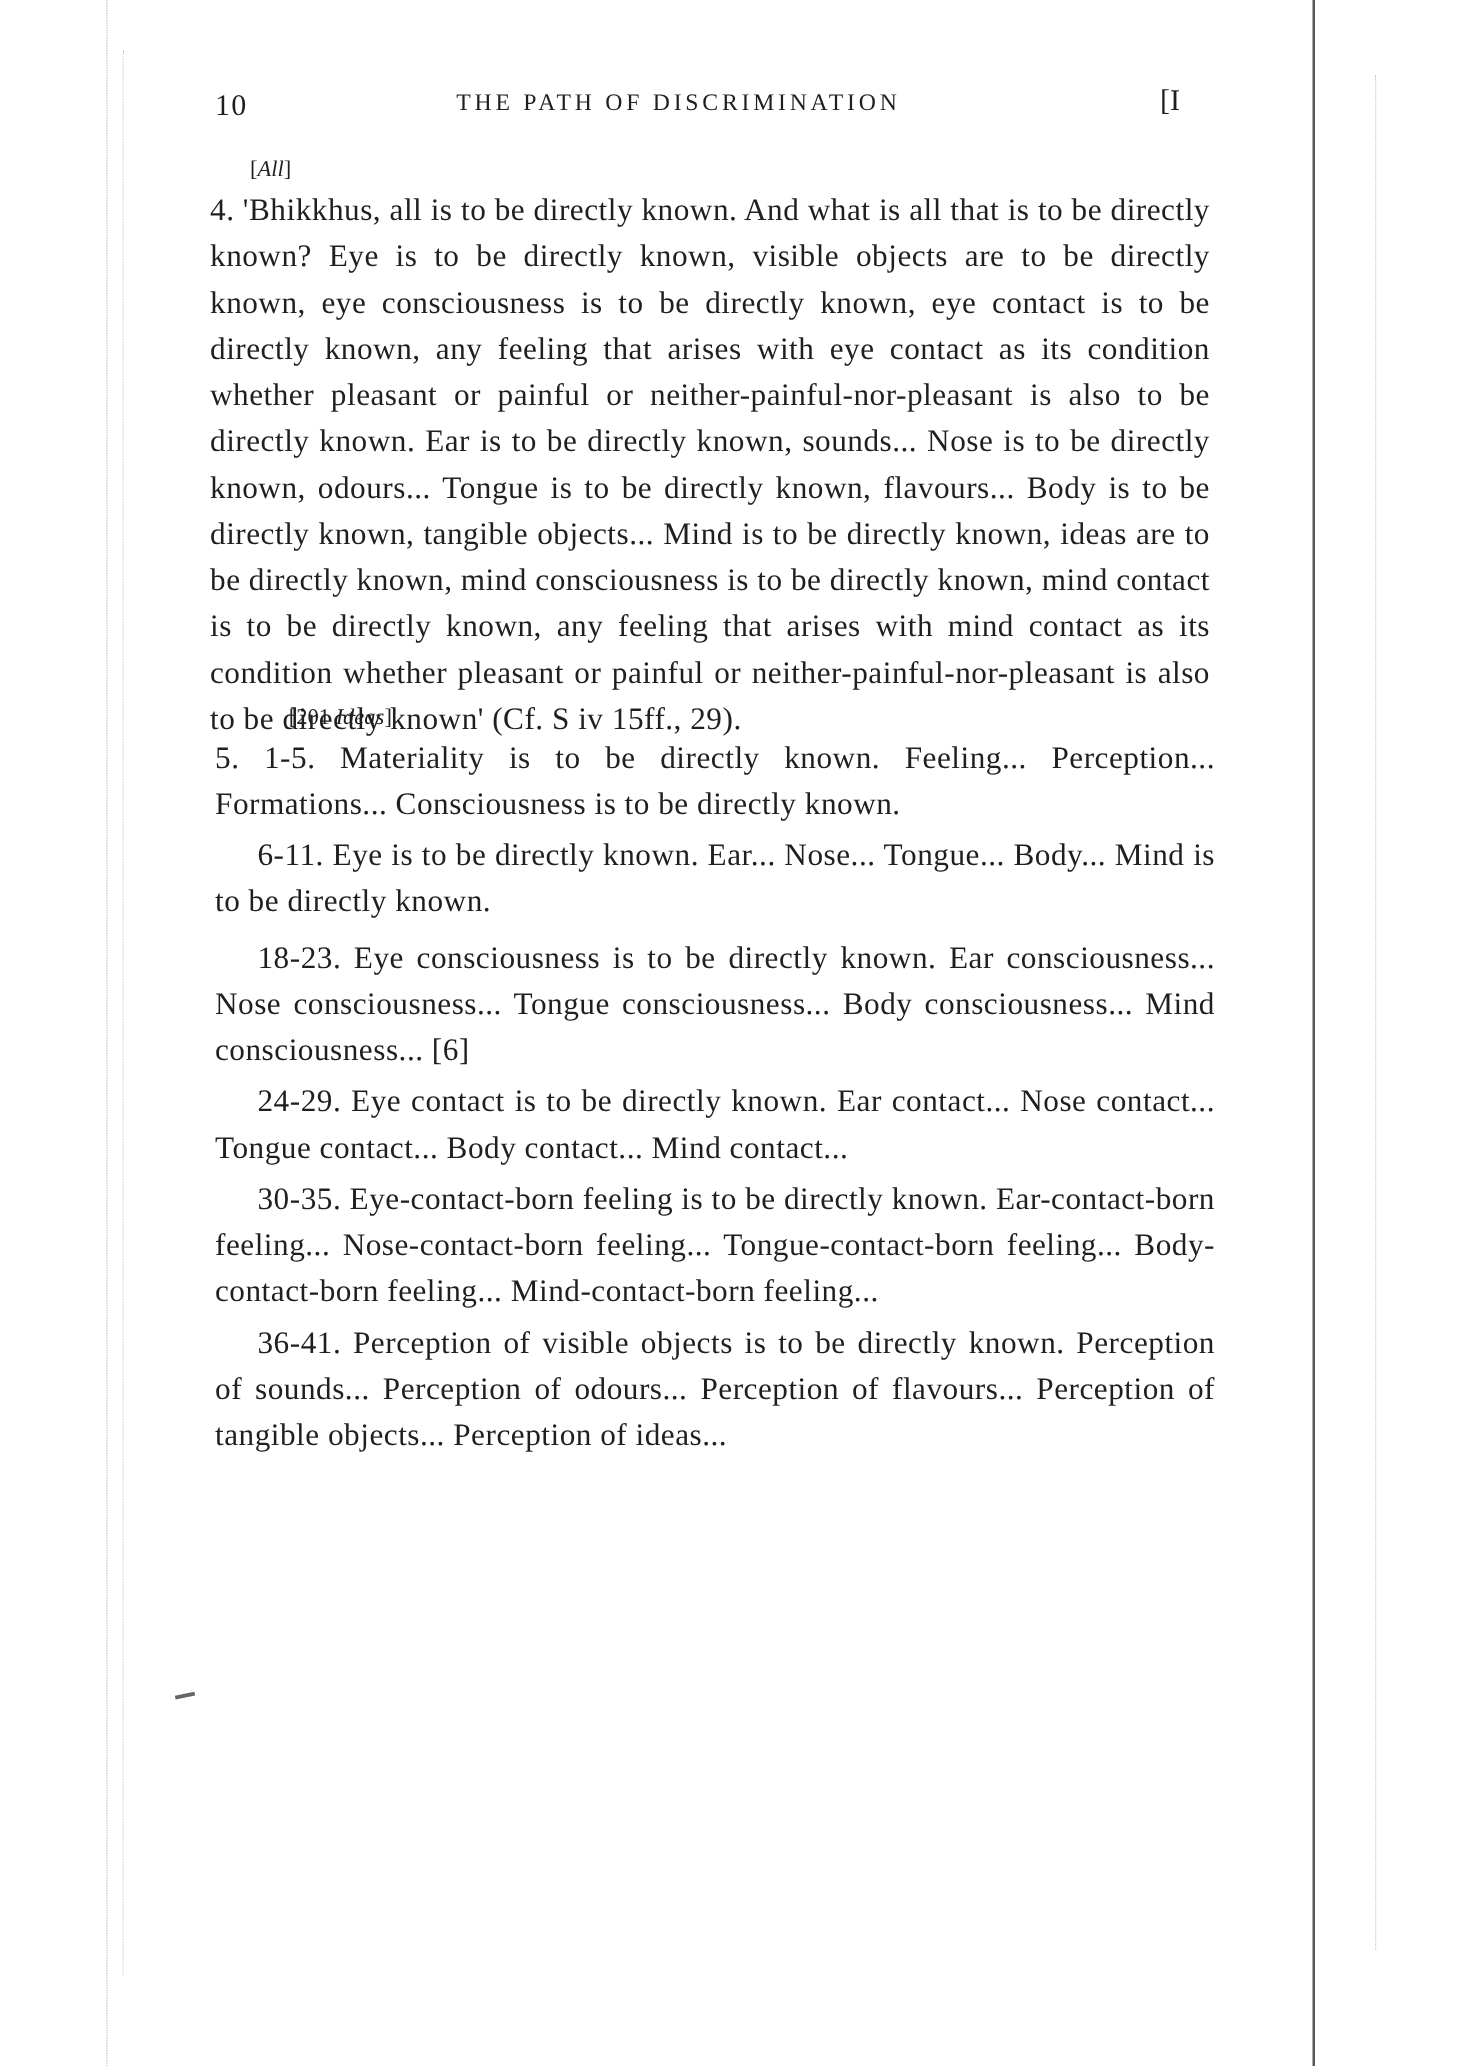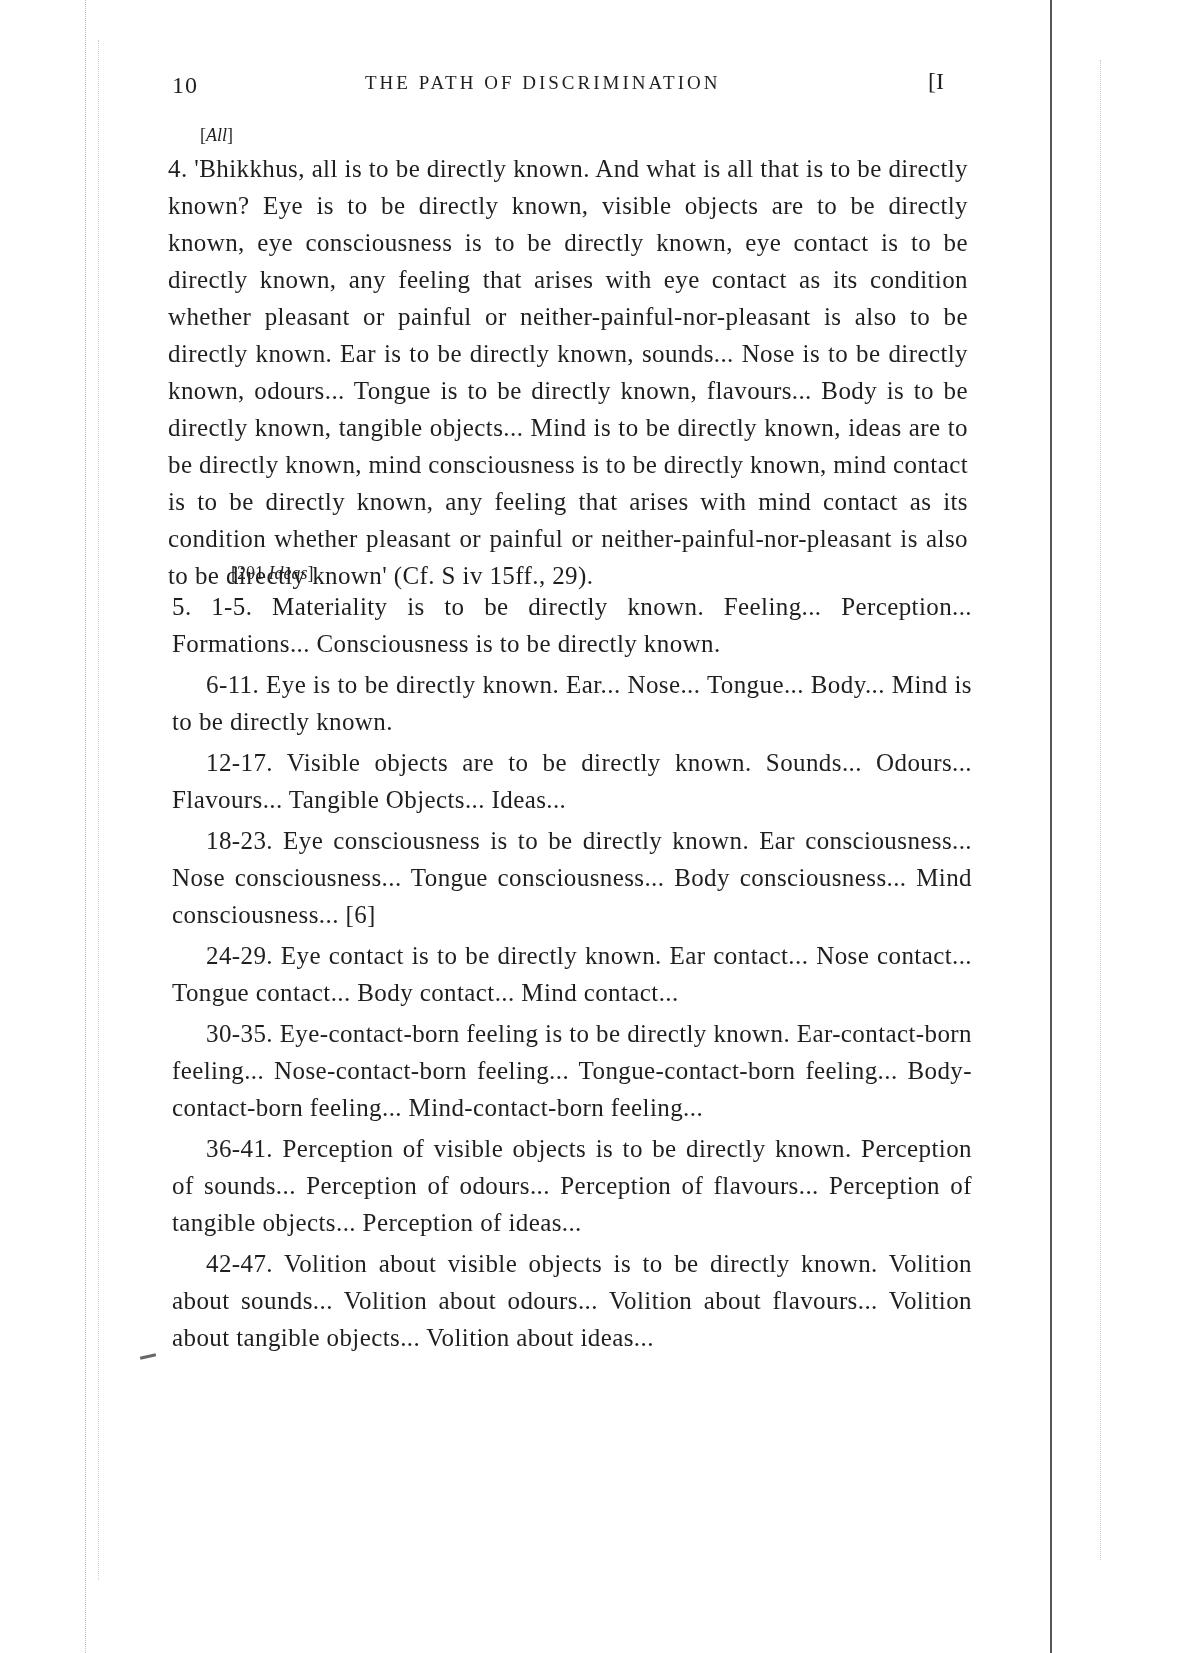--- a/index.html
+++ b/index.html
@@ -46,26 +46,24 @@
 </div>
 
 <div class="heading" style="left:203px; top:563px;margin-left:28px;">
   <span>[201 </span><i>Ideas</i><span>]</span>
 </div>
 <div class="text" style="top:588px; left:172px; width:800px;">
   <p>5. 1-5. Materiality is to be directly known. Feeling... Perception... Formations... Consciousness is to be directly known.</p>
   <div class="gap"></div>
   <p class="para-indent">6-11. Eye is to be directly known. Ear... Nose... Tongue... Body... Mind is to be directly known.</p>
   <div class="gap"></div>
-  <p class="para-indent">12-17. Visible objects are to be directly known. Sounds... Odours... Flavours... Tangible Objects... Ideas...</p>
   <div class="gap"></div>
   <p class="para-indent">18-23. Eye consciousness is to be directly known. Ear consciousness... Nose consciousness... Tongue consciousness... Body consciousness... Mind consciousness... [6]</p>
   <div class="gap"></div>
   <p class="para-indent">24-29. Eye contact is to be directly known. Ear contact... Nose contact... Tongue contact... Body contact... Mind contact...</p>
   <div class="gap"></div>
   <p class="para-indent">30-35. Eye-contact-born feeling is to be directly known. Ear-contact-born feeling... Nose-contact-born feeling... Tongue-contact-born feeling... Body-contact-born feeling... Mind-contact-born feeling...</p>
   <div class="gap"></div>
   <p class="para-indent">36-41. Perception of visible objects is to be directly known. Perception of sounds... Perception of odours... Perception of flavours... Perception of tangible objects... Perception of ideas...</p>
   <div class="gap"></div>
-  <p class="para-indent">42-47. Volition about visible objects is to be directly known. Volition about sounds... Volition about odours... Volition about flavours... Volition about tangible objects... Volition about ideas...</p>
   <div class="gap"></div>
   <div class="gap"></div>
 </div>
 
 </body></html>

